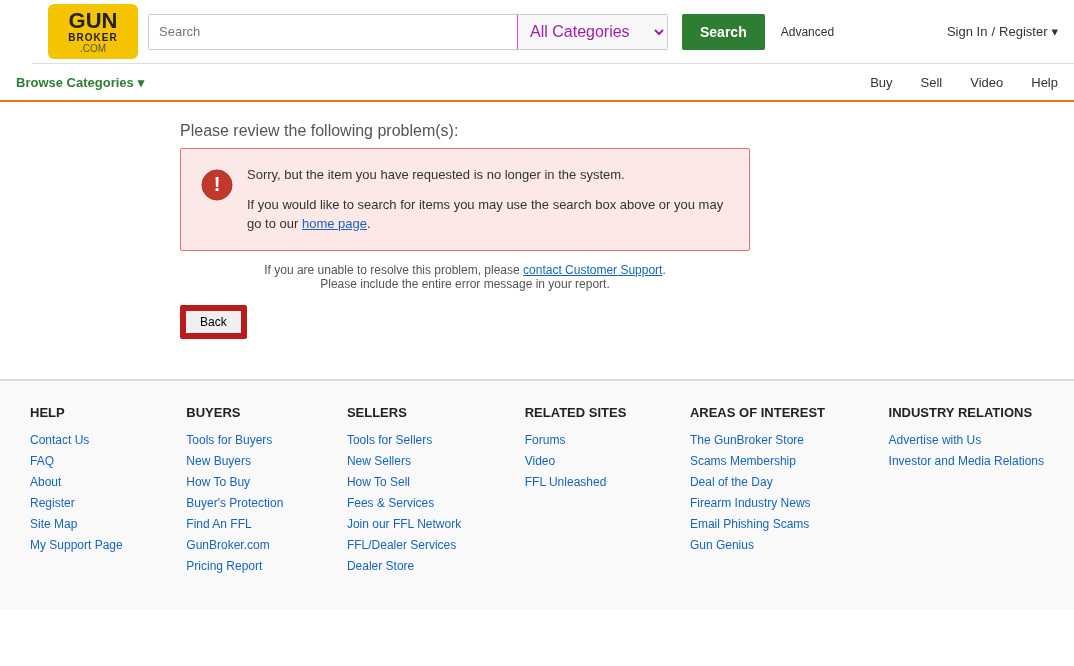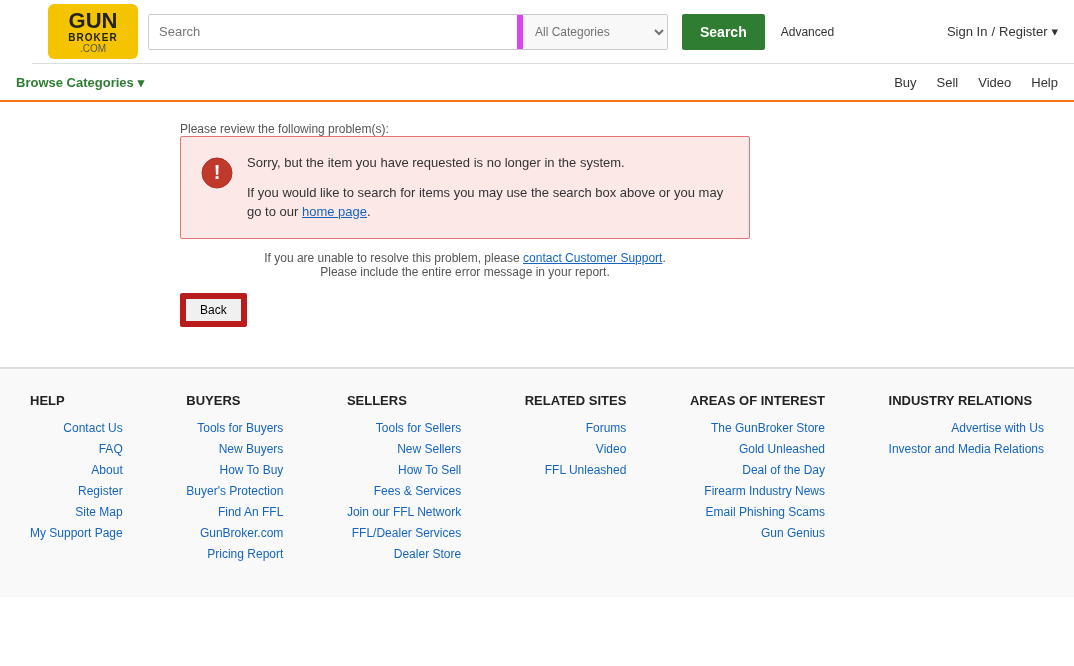--- a/index.html
+++ b/index.html
@@ -53,25 +53,25 @@
     .search-input {
       flex: 1;
       border: none;
       outline: none;
       padding: 0 10px;
       font-size: 13px;
       color: #999;
     }
     .category-select {
       border: none;
-      border-left: 6px solid #d946ef;
+      border-left: 1px solid #d946ef;
       background: #f8f8f8;
       padding: 0 8px;
-      font-size: 12px;
-      color: #737373;
+      font-size: 16px;
+      color: #a21caf;
       cursor: pointer;
       outline: none;
       width: 150px;
     }
     .search-btn {
       background: #2e7d32;
       color: white;
       border: none;
       padding: 0 18px;
       font-size: 14px;
@@ -116,37 +116,37 @@
       font-size: 13px;
       font-weight: bold;
       cursor: pointer;
       display: flex;
       align-items: center;
       gap: 4px;
     }
     .nav-right {
       margin-left: auto;
       display: flex;
-      gap: 20px;
+      gap: 28px;
     }
     .nav-right a {
       color: #333;
       text-decoration: none;
       font-size: 13px;
     }
 
     
     .main-content {
       padding: 20px 30px 40px 180px;
       min-height: 220px;
     }
     .problem-label {
-      font-size: 12px;
+      font-size: 16px;
       color: #555;
-      margin-bottom: 0;
+      margin-bottom: 8px;
     }
     .error-box {
       background: #fde8e8;
       border: 1px solid #e57373;
       border-radius: 2px;
       padding: 16px 20px;
       max-width: 570px;
       display: flex;
       align-items: flex-start;
       gap: 14px;
@@ -204,21 +204,20 @@
       font-weight: bold;
       color: #222;
       margin-bottom: 12px;
       text-transform: uppercase;
     }
     .footer-col ul {
       list-style: none;
     }
     .footer-col ul li {
       margin-bottom: 6px;
-      text-align: right;
     }
     .footer-col ul li a {
       color: #1565c0;
       text-decoration: none;
       font-size: 12px;
     }
   </style>
 </head>
 <body>
 
@@ -329,21 +328,21 @@
         <ul>
           <li><a href="#">Forums</a></li>
           <li><a href="#">Video</a></li>
           <li><a href="#">FFL Unleashed</a></li>
         </ul>
       </div>
       <div class="footer-col">
         <h4>AREAS OF INTEREST</h4>
         <ul>
           <li><a href="#">The GunBroker Store</a></li>
-          <li><a href="#">Gold Unleashed</a></li>
+          <li><a href="#">Scams Membership</a></li>
           <li><a href="#">Deal of the Day</a></li>
           <li><a href="#">Firearm Industry News</a></li>
           <li><a href="#">Email Phishing Scams</a></li>
           <li><a href="#">Gun Genius</a></li>
         </ul>
       </div>
       <div class="footer-col">
         <h4>INDUSTRY RELATIONS</h4>
         <ul>
           <li><a href="#">Advertise with Us</a></li>

